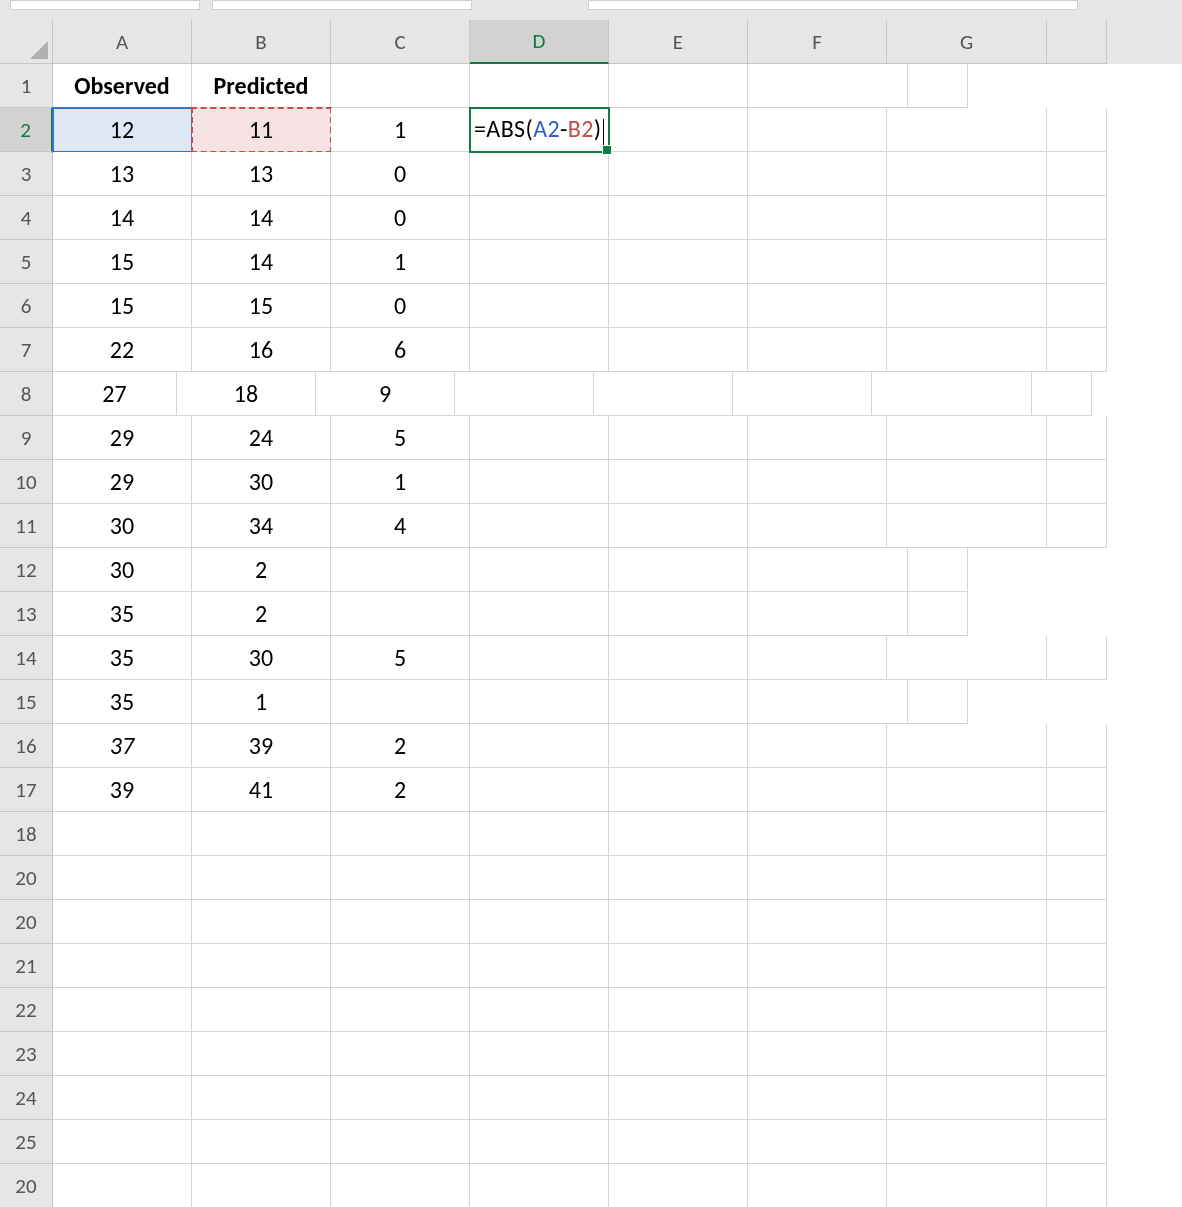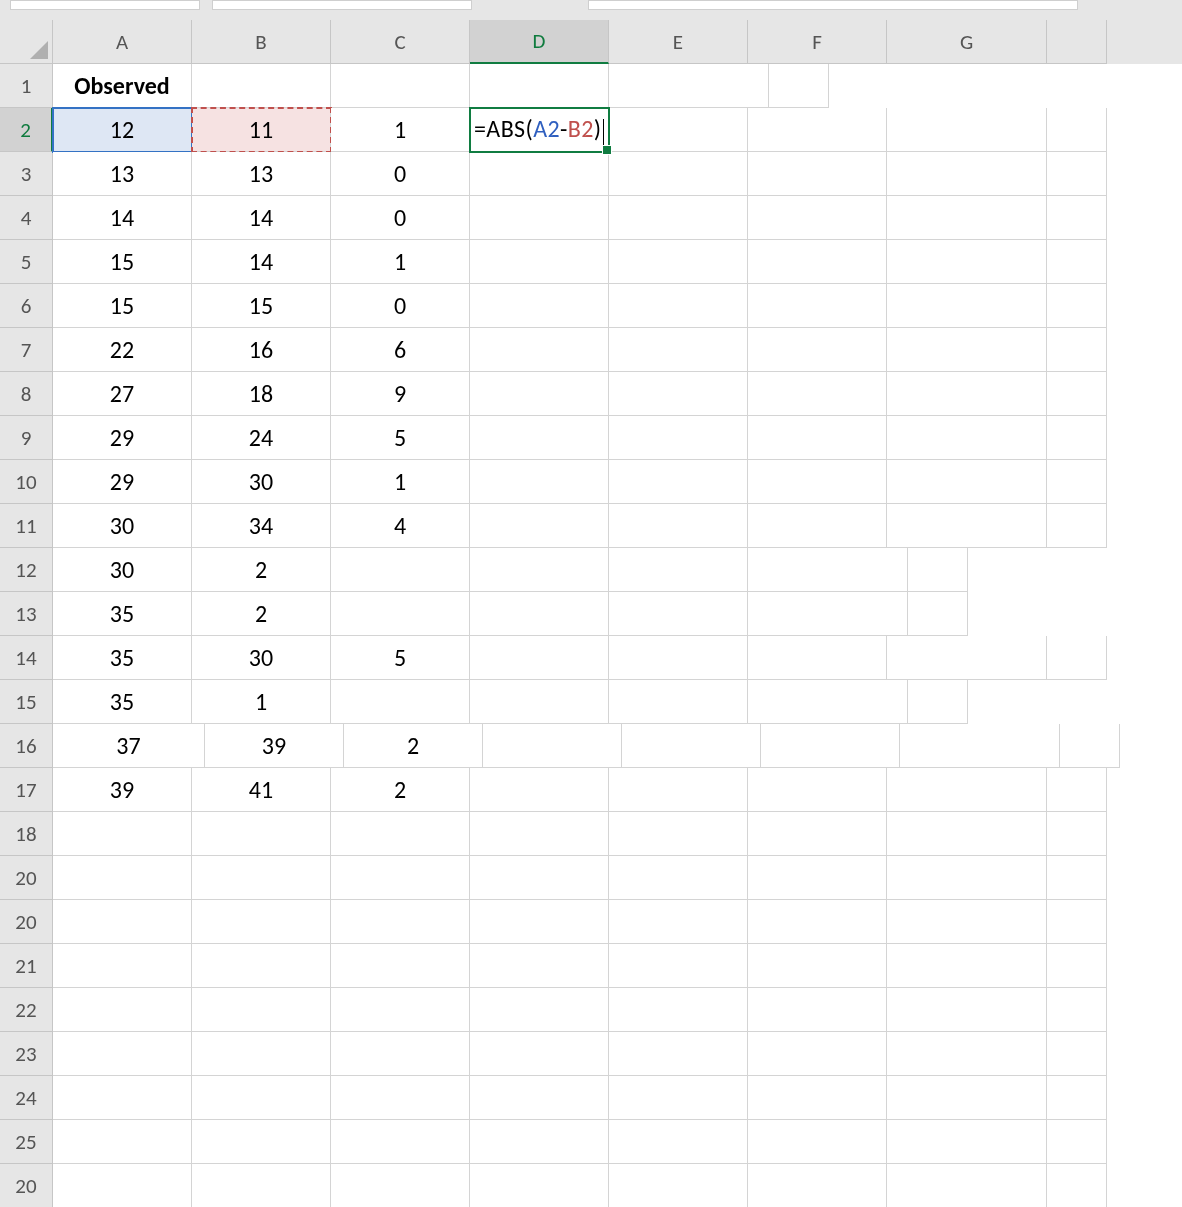--- a/index.html
+++ b/index.html
@@ -191,20 +191,21 @@
       <div class="row-header">22</div>
       <div class="row-header">23</div>
       <div class="row-header">24</div>
       <div class="row-header">25</div>
       <div class="row-header">20</div>
     </div>
 
   <div class="grid">
       <div class="row">
         <div class="cell header-cell" style="width: 139px;">Observed</div>
+        <div class="cell header-cell" style="width: 139px;">Predicted</div>
         <div class="cell" style="width: 139px;"></div>
         <div class="cell" style="width: 139px;"></div>
         <div class="cell" style="width: 139px;"></div>
         <div class="cell" style="width: 160px;"></div>
         <div class="cell" style="width: 60px;"></div>
       </div>
       <div class="row">
         <div class="cell center ref-blue" style="width: 139px;">12</div>
         <div class="cell center ref-red" style="width: 139px;">11</div>
         <div class="cell center" style="width: 139px;">1</div>
@@ -260,21 +261,21 @@
         <div class="cell center" style="width: 139px;">22</div>
         <div class="cell center" style="width: 139px;">16</div>
         <div class="cell center" style="width: 139px;">6</div>
         <div class="cell" style="width: 139px;"></div>
         <div class="cell" style="width: 139px;"></div>
         <div class="cell" style="width: 139px;"></div>
         <div class="cell" style="width: 160px;"></div>
         <div class="cell" style="width: 60px;"></div>
       </div>
       <div class="row">
-        <div class="cell center" style="width: 139px;">27</div>
+        <div class="cell center" style="width: 124px;">27</div>
         <div class="cell center" style="width: 139px;">18</div>
         <div class="cell center" style="width: 139px;">9</div>
         <div class="cell" style="width: 139px;"></div>
         <div class="cell" style="width: 139px;"></div>
         <div class="cell" style="width: 139px;"></div>
         <div class="cell" style="width: 160px;"></div>
         <div class="cell" style="width: 60px;"></div>
       </div>
       <div class="row">
         <div class="cell center" style="width: 139px;">29</div>
@@ -337,21 +338,21 @@
       <div class="row">
         <div class="cell center" style="width: 139px;">35</div>
         <div class="cell center" style="width: 139px;">1</div>
         <div class="cell" style="width: 139px;"></div>
         <div class="cell" style="width: 139px;"></div>
         <div class="cell" style="width: 139px;"></div>
         <div class="cell" style="width: 160px;"></div>
         <div class="cell" style="width: 60px;"></div>
       </div>
       <div class="row">
-        <div class="cell center" style="width: 152px;">37</div>
+        <div class="cell center" style="width: 139px; font-style: italic;">37</div>
         <div class="cell center" style="width: 139px;">39</div>
         <div class="cell center" style="width: 139px;">2</div>
         <div class="cell" style="width: 139px;"></div>
         <div class="cell" style="width: 139px;"></div>
         <div class="cell" style="width: 139px;"></div>
         <div class="cell" style="width: 160px;"></div>
         <div class="cell" style="width: 60px;"></div>
       </div>
       <div class="row">
         <div class="cell center" style="width: 139px;">39</div>

